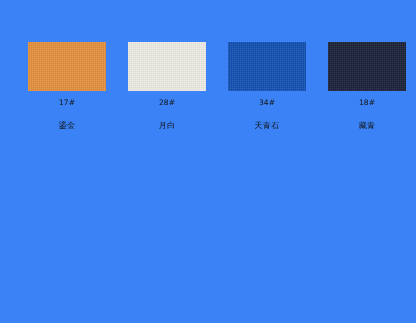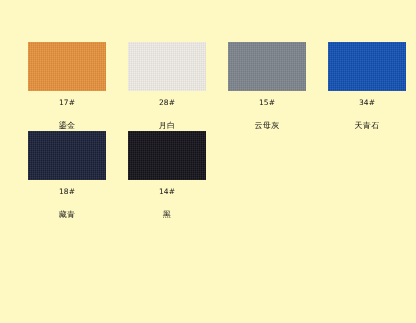--- a/index.html
+++ b/index.html
@@ -11,21 +11,21 @@
     height: 323px;
     background: #ffffff;
     font-family: "DejaVu Sans", "Liberation Sans", sans-serif;
     overflow: hidden;
   }
 
   #swatch-board {
     position: relative;
     width: 416px;
     height: 323px;
-    background: #fef9c3;
+    background: #3b82f6;
     box-sizing: border-box;
     padding: 42px 0 0 0;
   }
 
   .swatch-grid {
     display: grid;
     grid-template-columns: repeat(4, 100px);
     justify-content: start;
     padding-left: 17px;
     row-gap: 0px;
@@ -100,43 +100,29 @@
         </div>
       </div>
       <div class="swatch-cell">
         <div class="swatch-chip" style="background-color: rgb(238, 235, 229);"></div>
         <div class="swatch-caption">
           <span class="swatch-code">28#</span>
           <span class="swatch-name">月白</span>
         </div>
       </div>
       <div class="swatch-cell">
-        <div class="swatch-chip" style="background-color: rgb(125, 131, 139);"></div>
-        <div class="swatch-caption">
-          <span class="swatch-code">15#</span>
-          <span class="swatch-name">云母灰</span>
-        </div>
-      </div>
-      <div class="swatch-cell">
         <div class="swatch-chip" style="background-color: rgb(17, 79, 178);"></div>
         <div class="swatch-caption">
           <span class="swatch-code">34#</span>
           <span class="swatch-name">天青石</span>
         </div>
       </div>
       <div class="swatch-cell">
         <div class="swatch-chip" style="background-color: rgb(26, 32, 56);"></div>
         <div class="swatch-caption">
           <span class="swatch-code">18#</span>
           <span class="swatch-name">藏青</span>
         </div>
       </div>
-      <div class="swatch-cell">
-        <div class="swatch-chip" style="background-color: rgb(20, 18, 25);"></div>
-        <div class="swatch-caption">
-          <span class="swatch-code">14#</span>
-          <span class="swatch-name">黑</span>
-        </div>
-      </div>
       <div class="cell-empty"></div>
       <div class="cell-empty"></div>
     </div>
 </div>
 
 </body></html>

